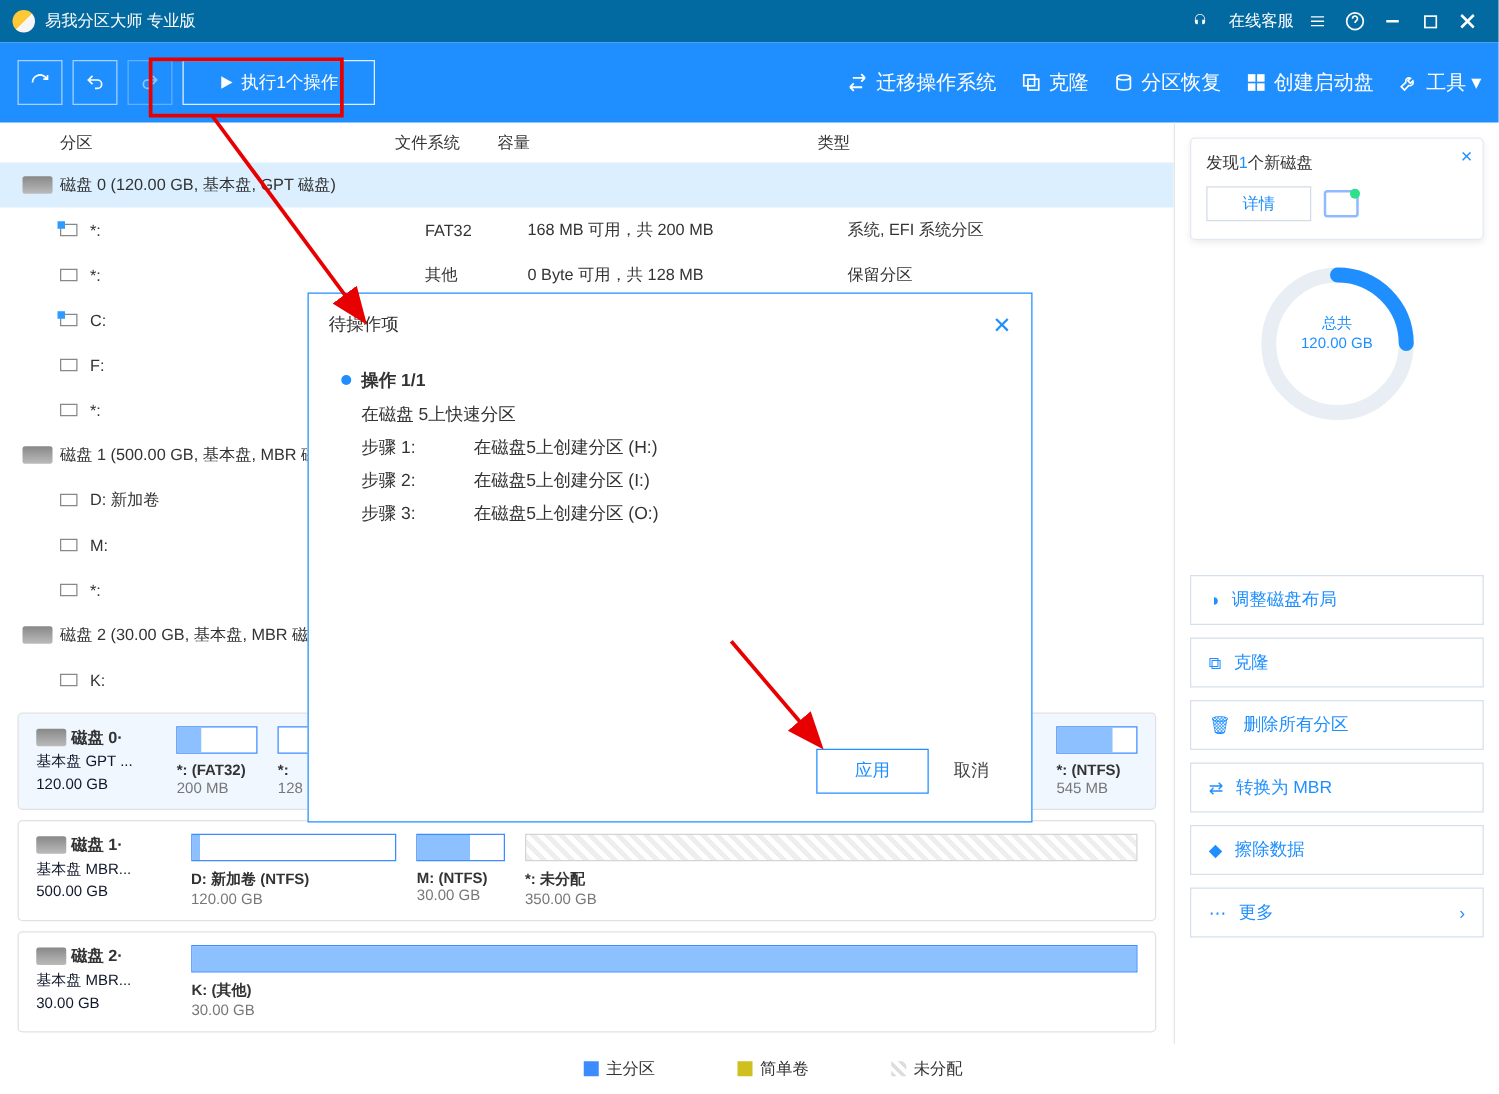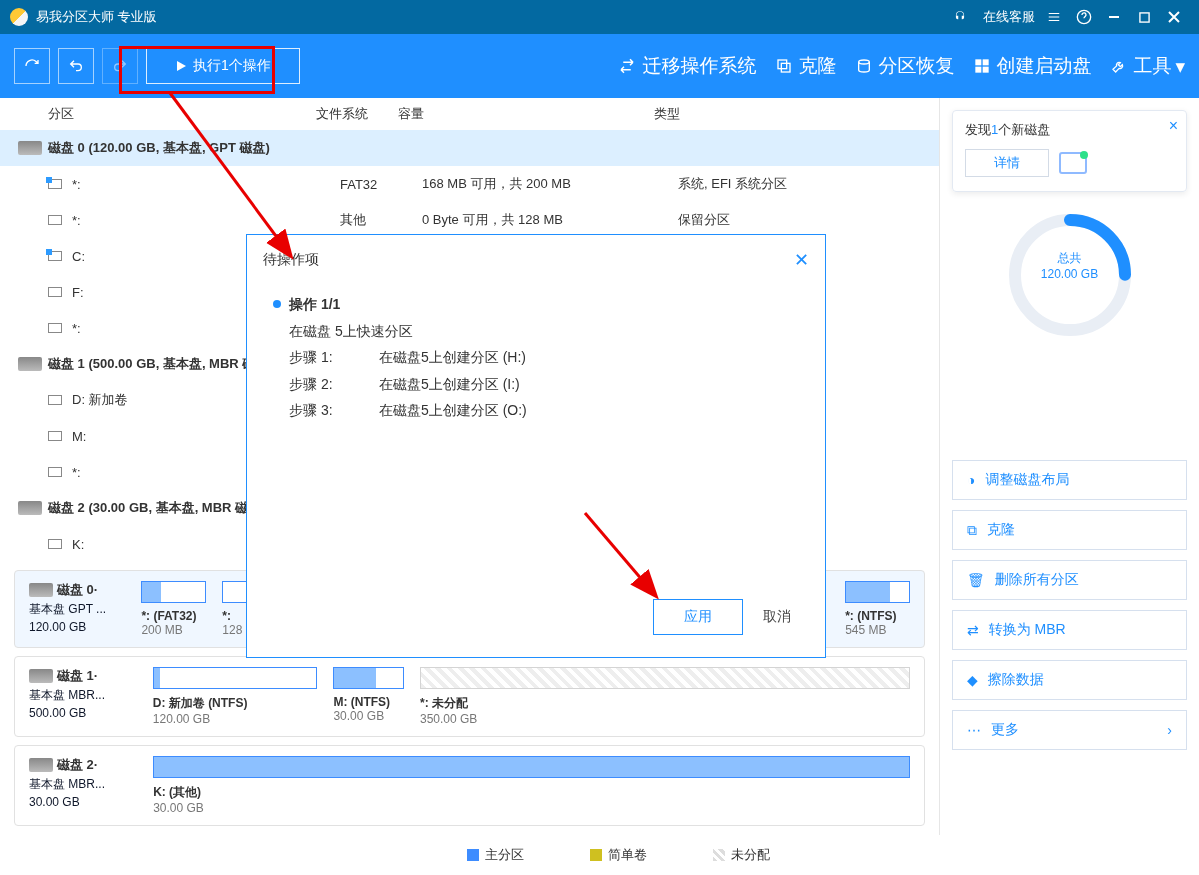--- a/index.html
+++ b/index.html
@@ -14,34 +14,34 @@
 .titlebar .cust svg { margin-right:4px; }
 
 
 .toolbar { height:64px; background:#1f8fff; display:flex; align-items:center; padding:0 14px; color:#fff; }
 .iconbtn { width:36px; height:36px; border:1px solid rgba(255,255,255,.6); display:flex; align-items:center; justify-content:center; margin-right:8px; cursor:pointer; }
 .iconbtn.disabled { opacity:.5; }
 .execbtn { height:36px; border:1px solid rgba(255,255,255,.85); display:flex; align-items:center; padding:0 28px; cursor:pointer; font-size:14px; }
 .execbtn svg { margin-right:6px; }
 .redbox1 { position:absolute; border:3px solid #e80000; }
 .spacer { flex:1; }
-.menuitem { display:flex; align-items:center; margin-left:20px; cursor:pointer; font-size:19px; }
+.menuitem { display:flex; align-items:center; margin-left:20px; cursor:pointer; font-size:16px; }
 .menuitem svg { margin-right:6px; }
 
 
 .main { display:flex; height:calc(100% - 98px - 40px); }
 .left { width:940px; border-right:1px solid #e6e6e6; overflow:hidden; position:relative; }
 .right { flex:1; padding:12px; position:relative; }
 
 
 .thead { display:flex; height:32px; align-items:center; padding-left:48px; font-size:13px; color:#333; }
 .thead .c1{width:268px;} .thead .c2{width:82px;} .thead .c3{width:256px;} .thead .c4{flex:1;}
 .row { display:flex; align-items:center; height:36px; padding-left:18px; }
 .row.sel { background:#dcefff; }
-.row.disk { font-weight:bold; }
+.row.disk { font-weight:normal; }
 .diskicon{width:24px;height:14px;background:linear-gradient(#888,#bbb);border-radius:2px;margin-right:6px;}
 .particon{width:14px;height:10px;background:#fff;border:1px solid #888;margin-right:10px;margin-left:30px;}
 .particon.b{position:relative;}
 .particon.b::before{content:"";position:absolute;left:-3px;top:-3px;width:6px;height:6px;background:#2d9bff;}
 .row .c1{width:298px;display:flex;align-items:center;} .row .c2{width:82px;} .row .c3{width:256px;} .row .c4{flex:1;}
 
 
 .diskcard { margin:8px 14px; border:1px solid #e1e1e1; border-radius:4px; display:flex; padding:10px 14px; gap:16px; align-items:flex-start; }
 .diskcard.sel{background:#f0f7ff;}
 .dinfo{width:110px;}

